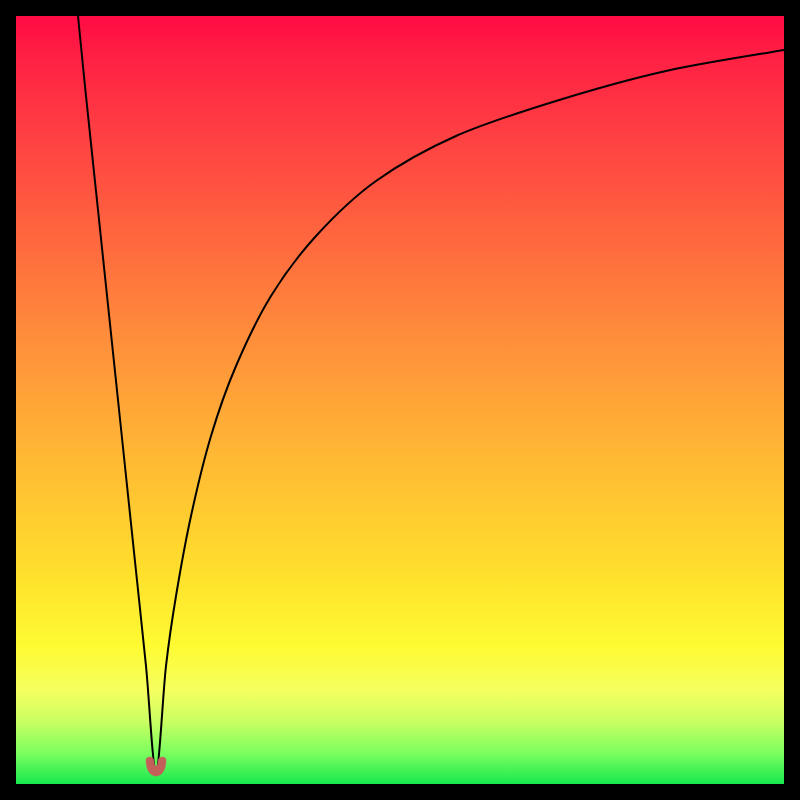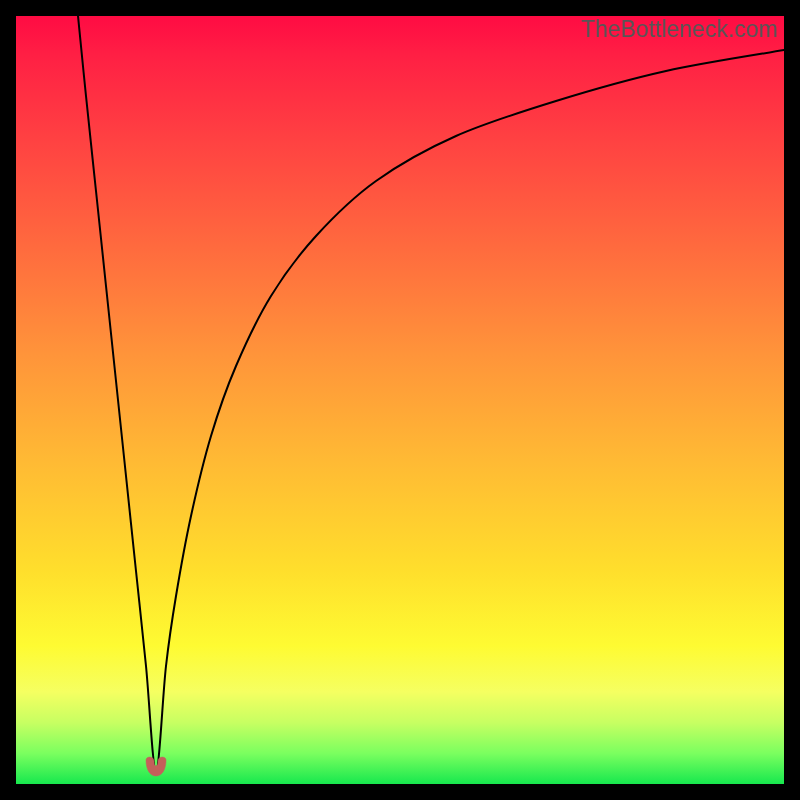--- a/index.html
+++ b/index.html
@@ -70,21 +70,20 @@
     height: 100%;
     display: block;
   }
 </style>
 </head>
 <body>
 
 <div class="frame">
   <div class="plot-area">
 
-    <div class="watermark">TheBottleneck.com</div>
 
     <svg class="curve-layer" viewBox="0 0 768 768" preserveAspectRatio="none">
       <path d="M 62 0 C 63.33 13.33, 67.00 50.83, 70 80 C 73.00 109.17, 76.67 143.33, 80 175 C 83.33 206.67, 86.67 238.33, 90 270 C 93.33 301.67, 96.67 333.33, 100 365 C 103.33 396.67, 106.67 428.33, 110 460 C 113.33 491.67, 116.67 523.33, 120 555 C 123.33 586.67, 126.67 616.67, 130 650 C 133.33 683.33, 136.67 755.00, 140 755 C 143.33 755.00, 146.67 679.17, 150 650 C 153.33 620.83, 155.83 605.00, 160 580 C 164.17 555.00, 169.17 526.67, 175 500 C 180.83 473.33, 187.50 445.00, 195 420 C 202.50 395.00, 210.00 373.33, 220 350 C 230.00 326.67, 241.67 301.67, 255 280 C 268.33 258.33, 282.50 239.17, 300 220 C 317.50 200.83, 336.67 181.67, 360 165 C 383.33 148.33, 410.00 133.33, 440 120 C 470.00 106.67, 505.00 95.83, 540 85 C 575.00 74.17, 612.00 63.50, 650 55 C 688.00 46.50, 748.33 37.50, 768 34" fill="none" stroke="#000000" stroke-width="2" stroke-linejoin="round" stroke-linecap="round"></path>
     </svg>
 
     <div class="dip-marker" style="left: 126px; top: 740px;">
       <svg viewBox="0 0 28 22">
 
         <path d="M 4 4
                  C 4 0, 12 0, 12 5

